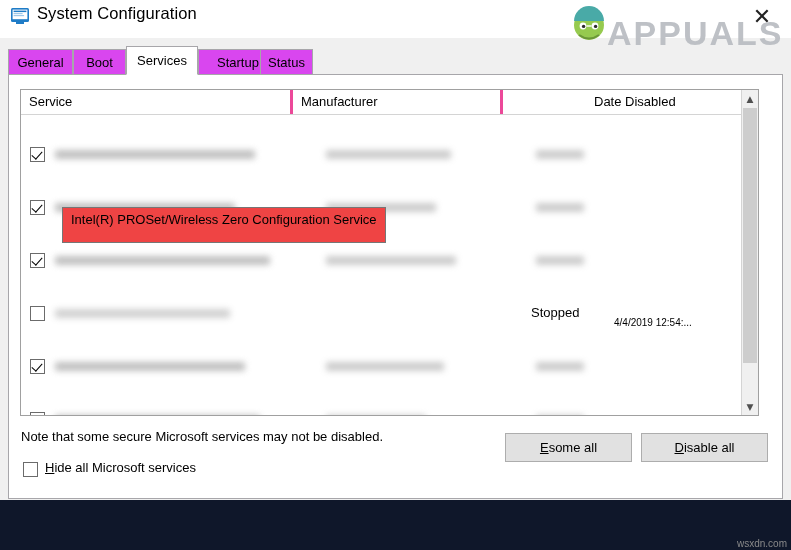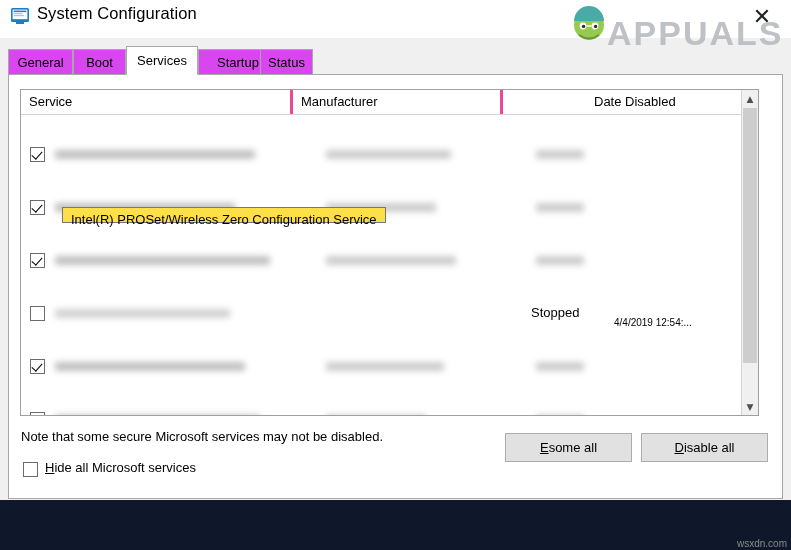--- a/index.html
+++ b/index.html
@@ -216,23 +216,23 @@
     position: absolute;
     left: 1px;
     width: 14px;
     background: #cdcdcd;
   }
 
   
   .tooltip {
     position: absolute;
     left: 41px; top: 117px;
-    height: 16px;
+    height: 36px;
     line-height: 23px;
-    background: #fde047;
+    background: #ef4444;
     border: 1px solid #767676;
     padding: 0 8px;
     font-size: 13px;
     color: #000;
     white-space: nowrap;
     box-sizing: border-box;
     z-index: 20;
   }
 
   

